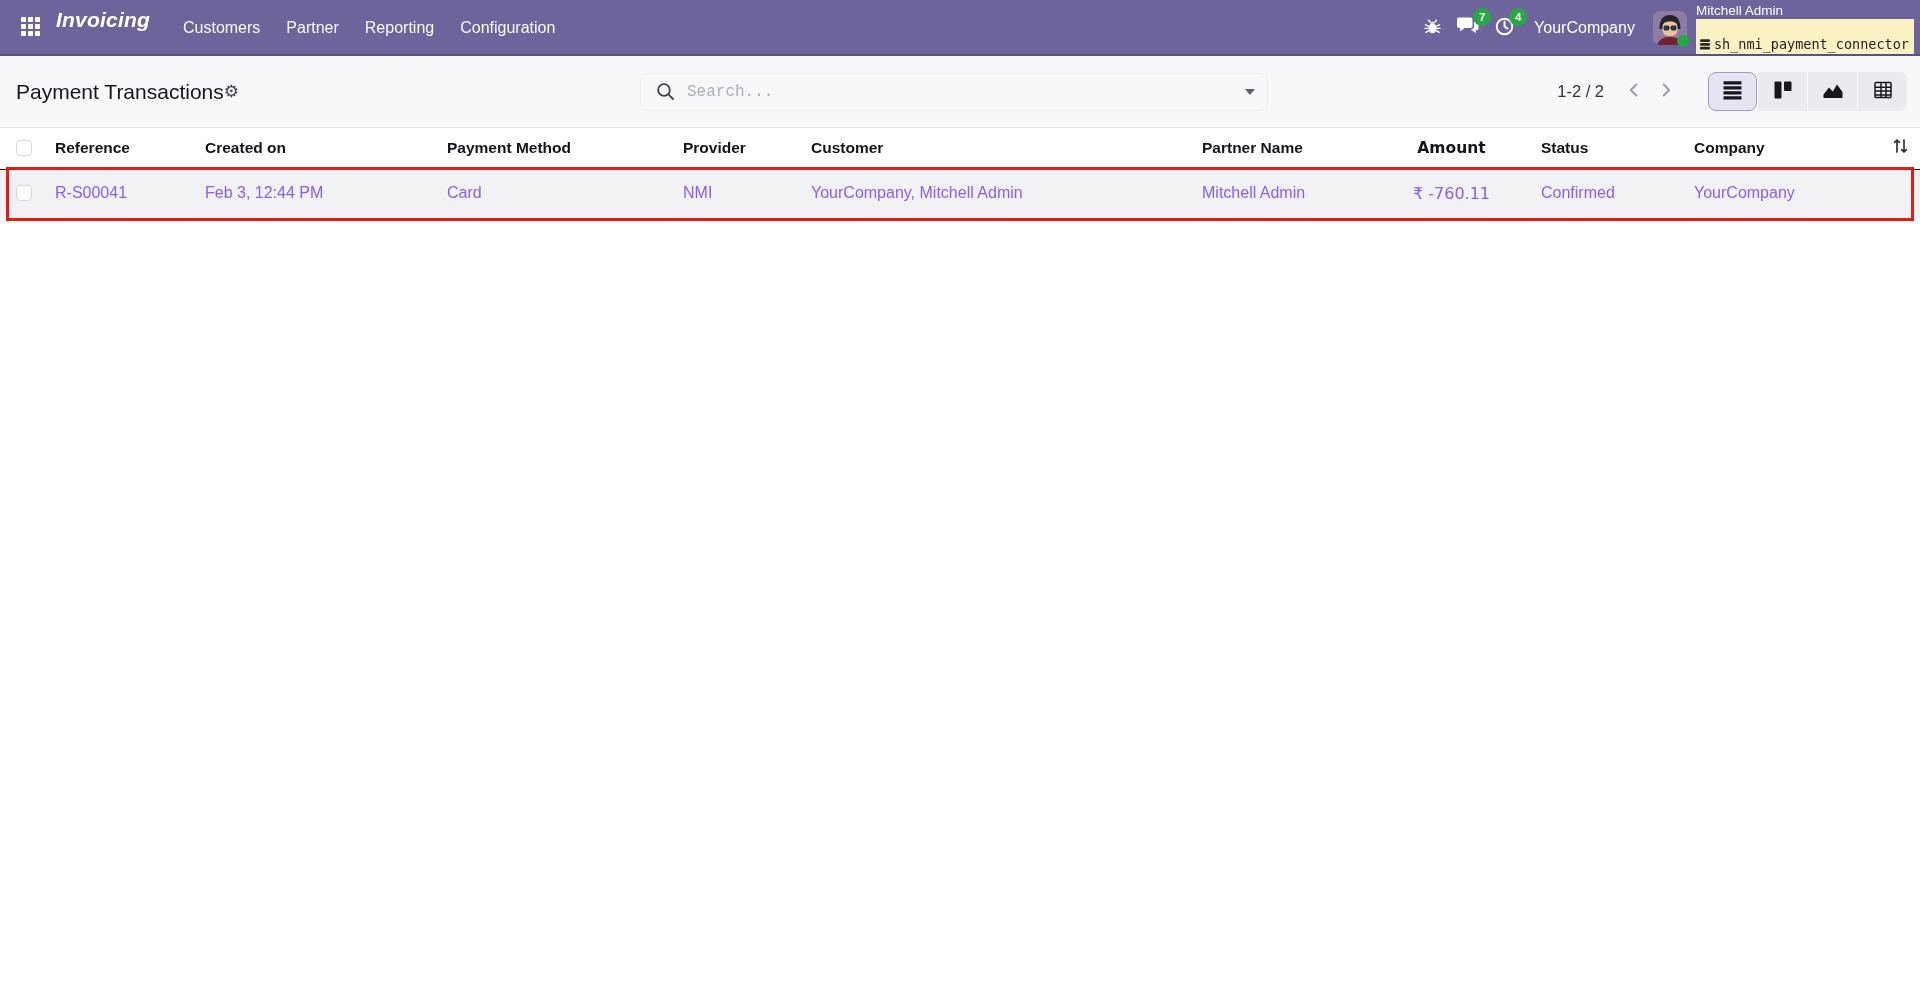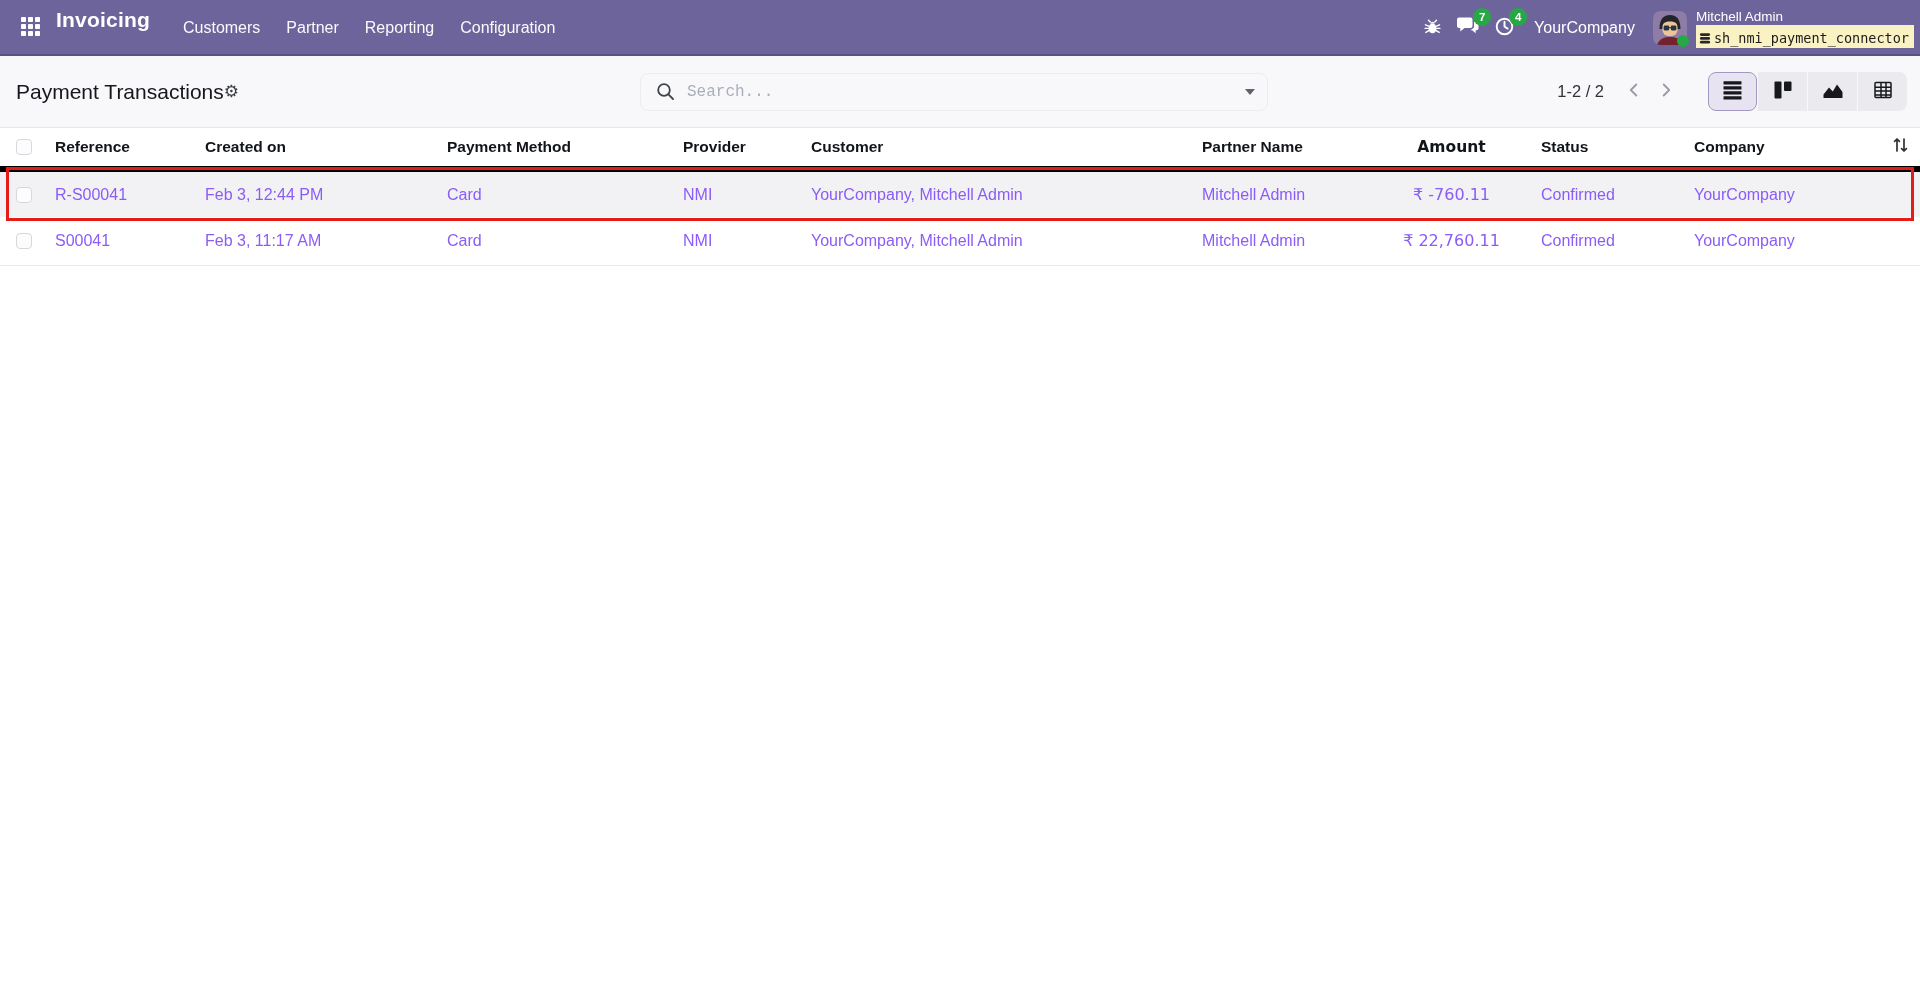--- a/index.html
+++ b/index.html
@@ -12,21 +12,21 @@
     color:#1d2127;
   }
 
   
   .navbar {
     height:56px; background:#6e649c; display:flex; align-items:center;
     padding:0 6px 0 12px; color:#fff;
     box-shadow: inset 0 -2px 0 rgba(30,20,60,0.25);
   }
   .apps-btn { width:36px; height:36px; display:flex; align-items:center; justify-content:center; cursor:pointer; border-radius:4px; }
-  .app-name { font-size:21px; font-weight:700; margin:0 20px 16px 8px; letter-spacing:0.2px; }
+  .app-name { font-size:21px; font-weight:700; margin:0 20px 16px 8px; letter-spacing:0.2px;font-style:italic; }
   .nav-menu { display:flex; align-items:center; }
   .nav-item { font-size:16px; padding:9px 13px; border-radius:4px; cursor:pointer; color:rgba(255,255,255,0.97); }
   .nav-right { margin-left:auto; display:flex; align-items:center; }
   .systray-btn { position:relative; width:36px; height:36px; display:flex; align-items:center; justify-content:center; cursor:pointer; }
   .badge {
     position:absolute; top:-2px; right:-5px; min-width:18px; height:18px; padding:0 3px;
     background:#28a745; color:#fff; border-radius:9px; font-size:11.5px; font-weight:700;
     display:flex; align-items:center; justify-content:center;
   }
   .company-name { font-size:16px; margin:0 18px 0 12px; cursor:pointer; }
@@ -34,21 +34,21 @@
   .avatar-wrap svg { border-radius:7px; display:block; }
   .presence-dot {
     position:absolute; right:-2px; bottom:-2px; width:12px; height:12px;
     border-radius:50%; background:#27a844;
   }
   .user-block { display:flex; flex-direction:column; justify-content:center; cursor:pointer; }
   .user-name { font-size:13.5px; color:#fff; line-height:17px; }
   .db-tag {
     display:flex; align-items:center; gap:3px; background:#fbf2c3; color:#1c1c1c;
     font-family:"DejaVu Sans Mono", monospace; font-size:13.5px; line-height:19px;
-    padding:4px 5px 0 3px; white-space:nowrap;
+    padding:16px 5px 0 3px; white-space:nowrap;
   }
 
   
   .control-panel {
     height:72px; background:#f8f8fa; border-bottom:1px solid #e7e7ea;
     position:relative; display:flex; align-items:center; padding:0 16px;
   }
   .title-zone { display:flex; align-items:center; gap:0; }
   .page-title { font-size:21px; font-weight:500; color:#14171c; }
   .gear { font-size:17px; color:#3c4047; cursor:pointer; line-height:1; }
@@ -77,21 +77,21 @@
   .view-btn:last-child { border-radius:0 8px 8px 0; }
   .view-btn.active {
     background:#e7e3f1; border:1px solid #a298c4; border-radius:8px;
   }
 
   
   .content { position:relative; background:#fff; }
   table { width:1920px; border-collapse:collapse; table-layout:fixed; }
   th {
     height:41px; text-align:left; font-size:15.5px; font-weight:700; color:#111419;
-    border-bottom:6px solid #000000; padding:0 0 0 8px; cursor:pointer; white-space:nowrap;
+    border-bottom:1px solid #000000; padding:0 0 0 8px; cursor:pointer; white-space:nowrap;
   }
   td { height:48px; font-size:16px; color:#8b5cf6; padding:0 0 0 8px; white-space:nowrap; overflow:hidden; }
   tr.row-highlight td { background:#f2f2f4; }
   tr.data-row.bordered td { border-bottom:1px solid #e8e8eb; }
   th.col-check, td.col-check { padding-left:16px; }
   th.num, td.num { text-align:center; padding:0; font-family:"DejaVu Sans","Liberation Sans",sans-serif; }
   th.pad12, td.pad12 { padding-left:12px; }
   th.pad20, td.pad20 { padding-left:20px; }
   th.col-adjust { padding:0; text-align:center; }
   .checkbox {
@@ -312,32 +312,17 @@
         <td>Feb 3, 12:44 PM</td>
         <td>Card</td>
         <td>NMI</td>
         <td>YourCompany, Mitchell Admin</td>
         <td>Mitchell Admin</td>
         <td class="num">₹ -760.11</td>
         <td class="pad12">Confirmed</td>
         <td class="pad20">YourCompany</td>
         <td></td>
       </tr>
-      <tr class="data-row bordered">
-        <td class="col-check">
-            <div class="checkbox"></div>
-          </td>
-        <td>S00041</td>
-        <td>Feb 3, 11:17 AM</td>
-        <td>Card</td>
-        <td>NMI</td>
-        <td>YourCompany, Mitchell Admin</td>
-        <td>Mitchell Admin</td>
-        <td class="num">₹ 22,760.11</td>
-        <td class="pad12">Confirmed</td>
-        <td class="pad20">YourCompany</td>
-        <td></td>
-      </tr>
     </tbody>
   </table>
 </section>
 
 <div class="red-box"></div>
 
 </body></html>

